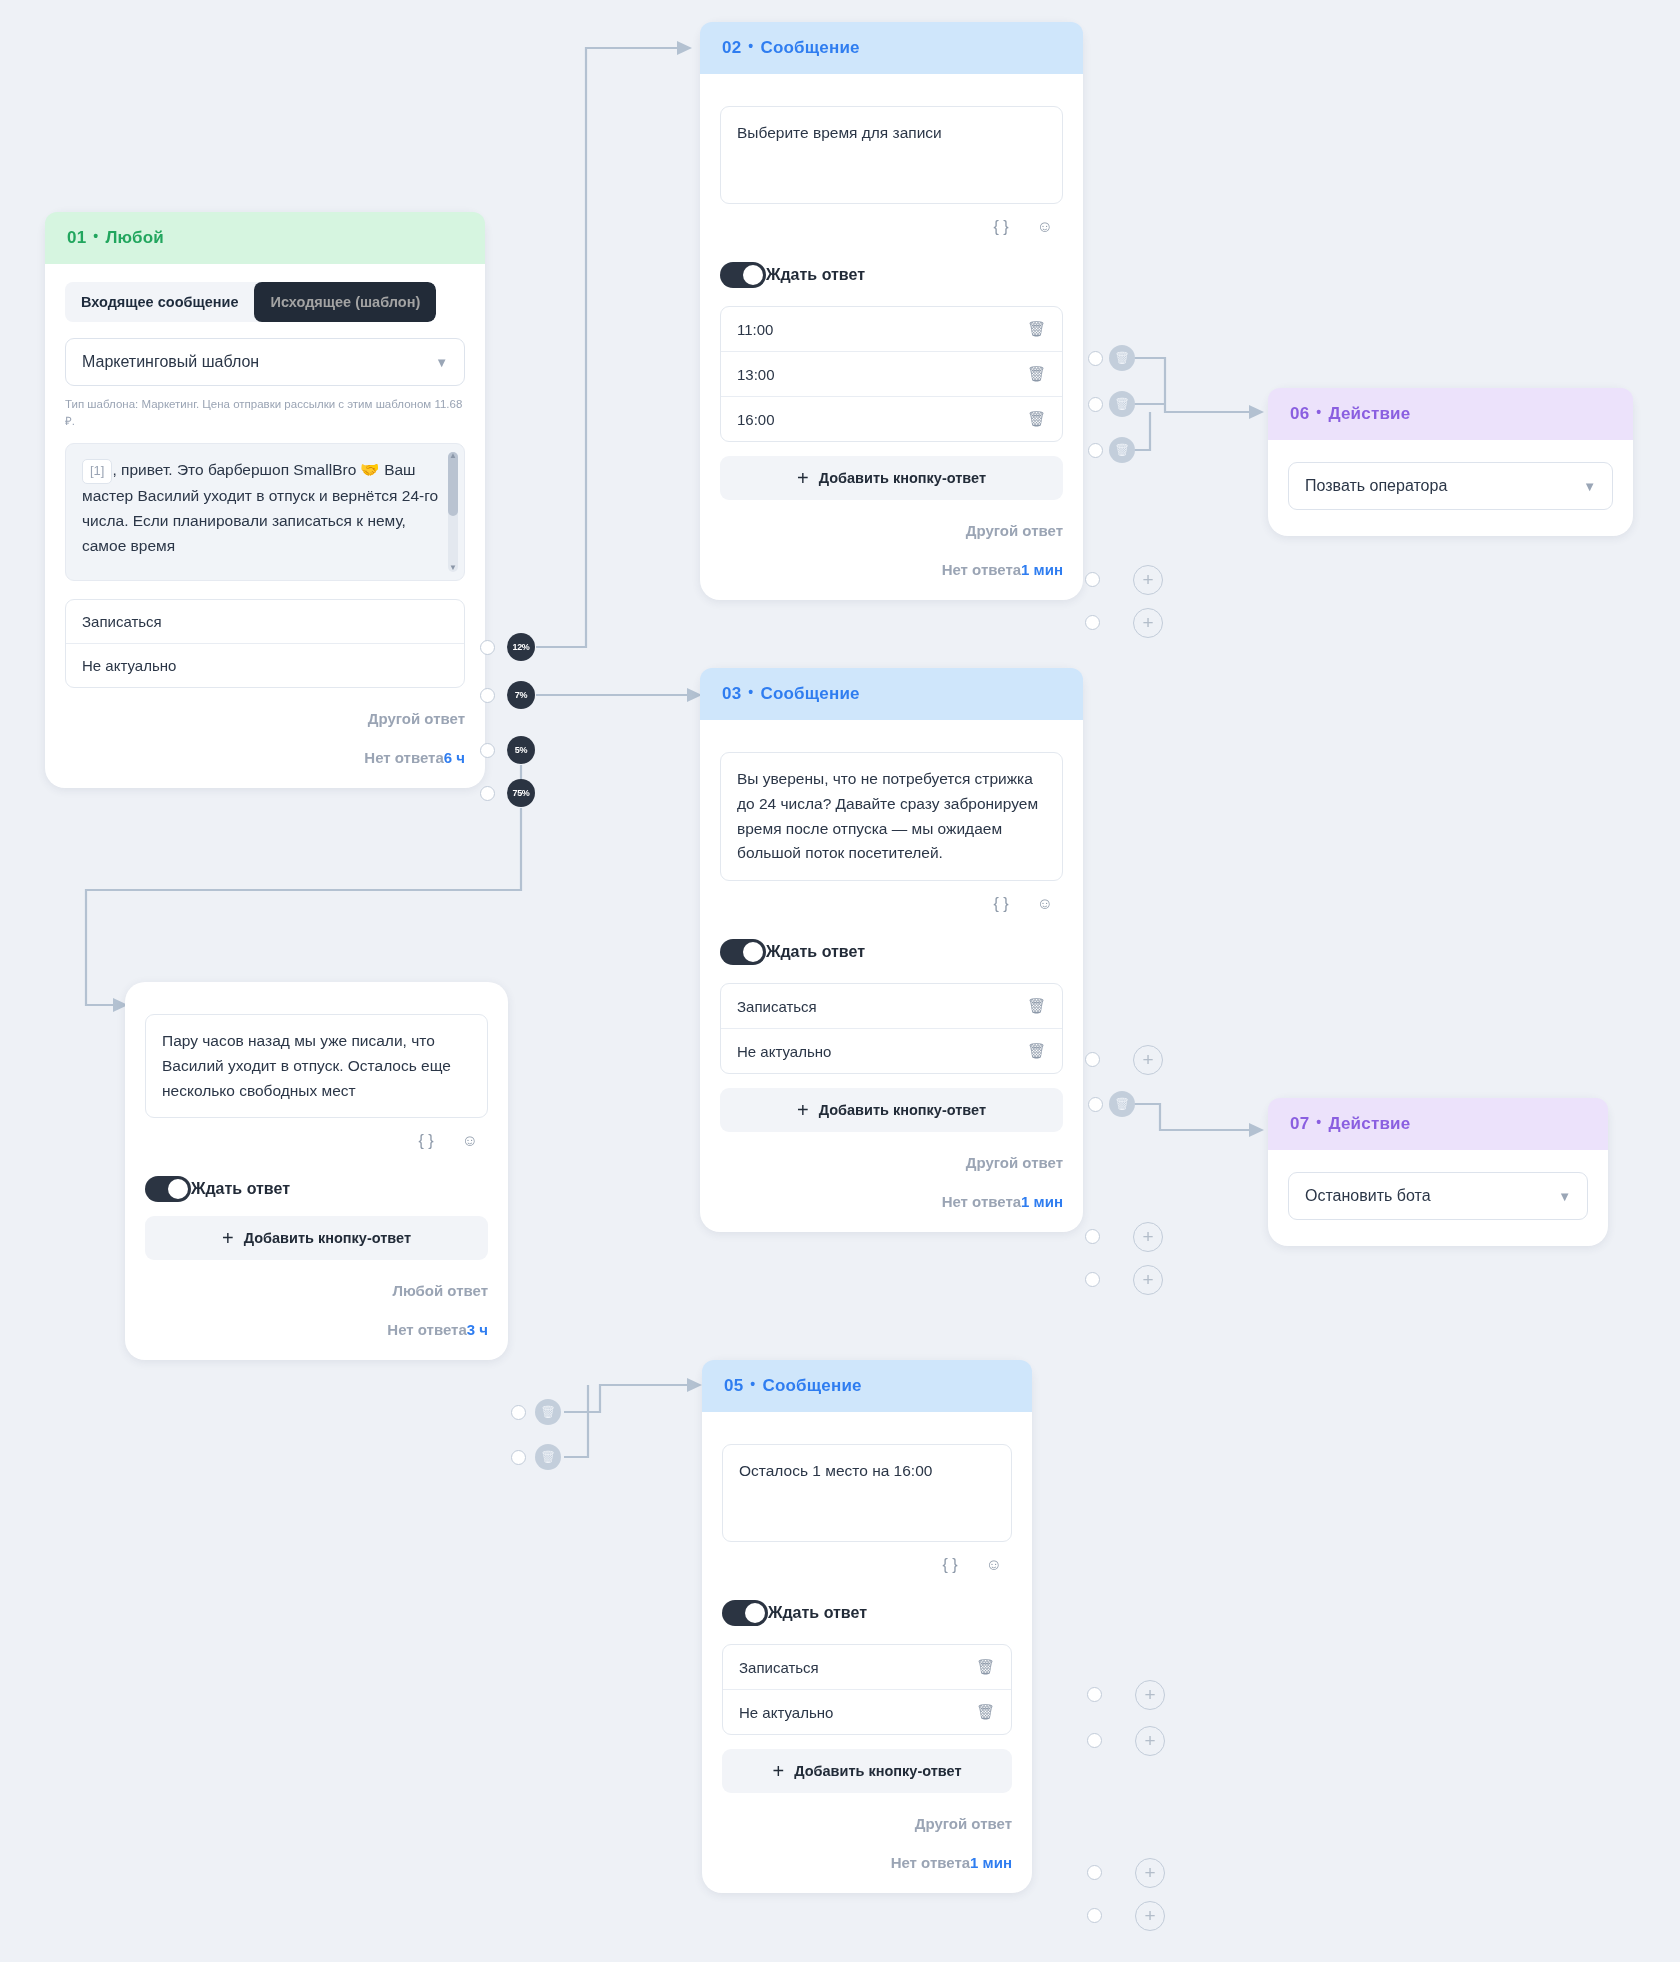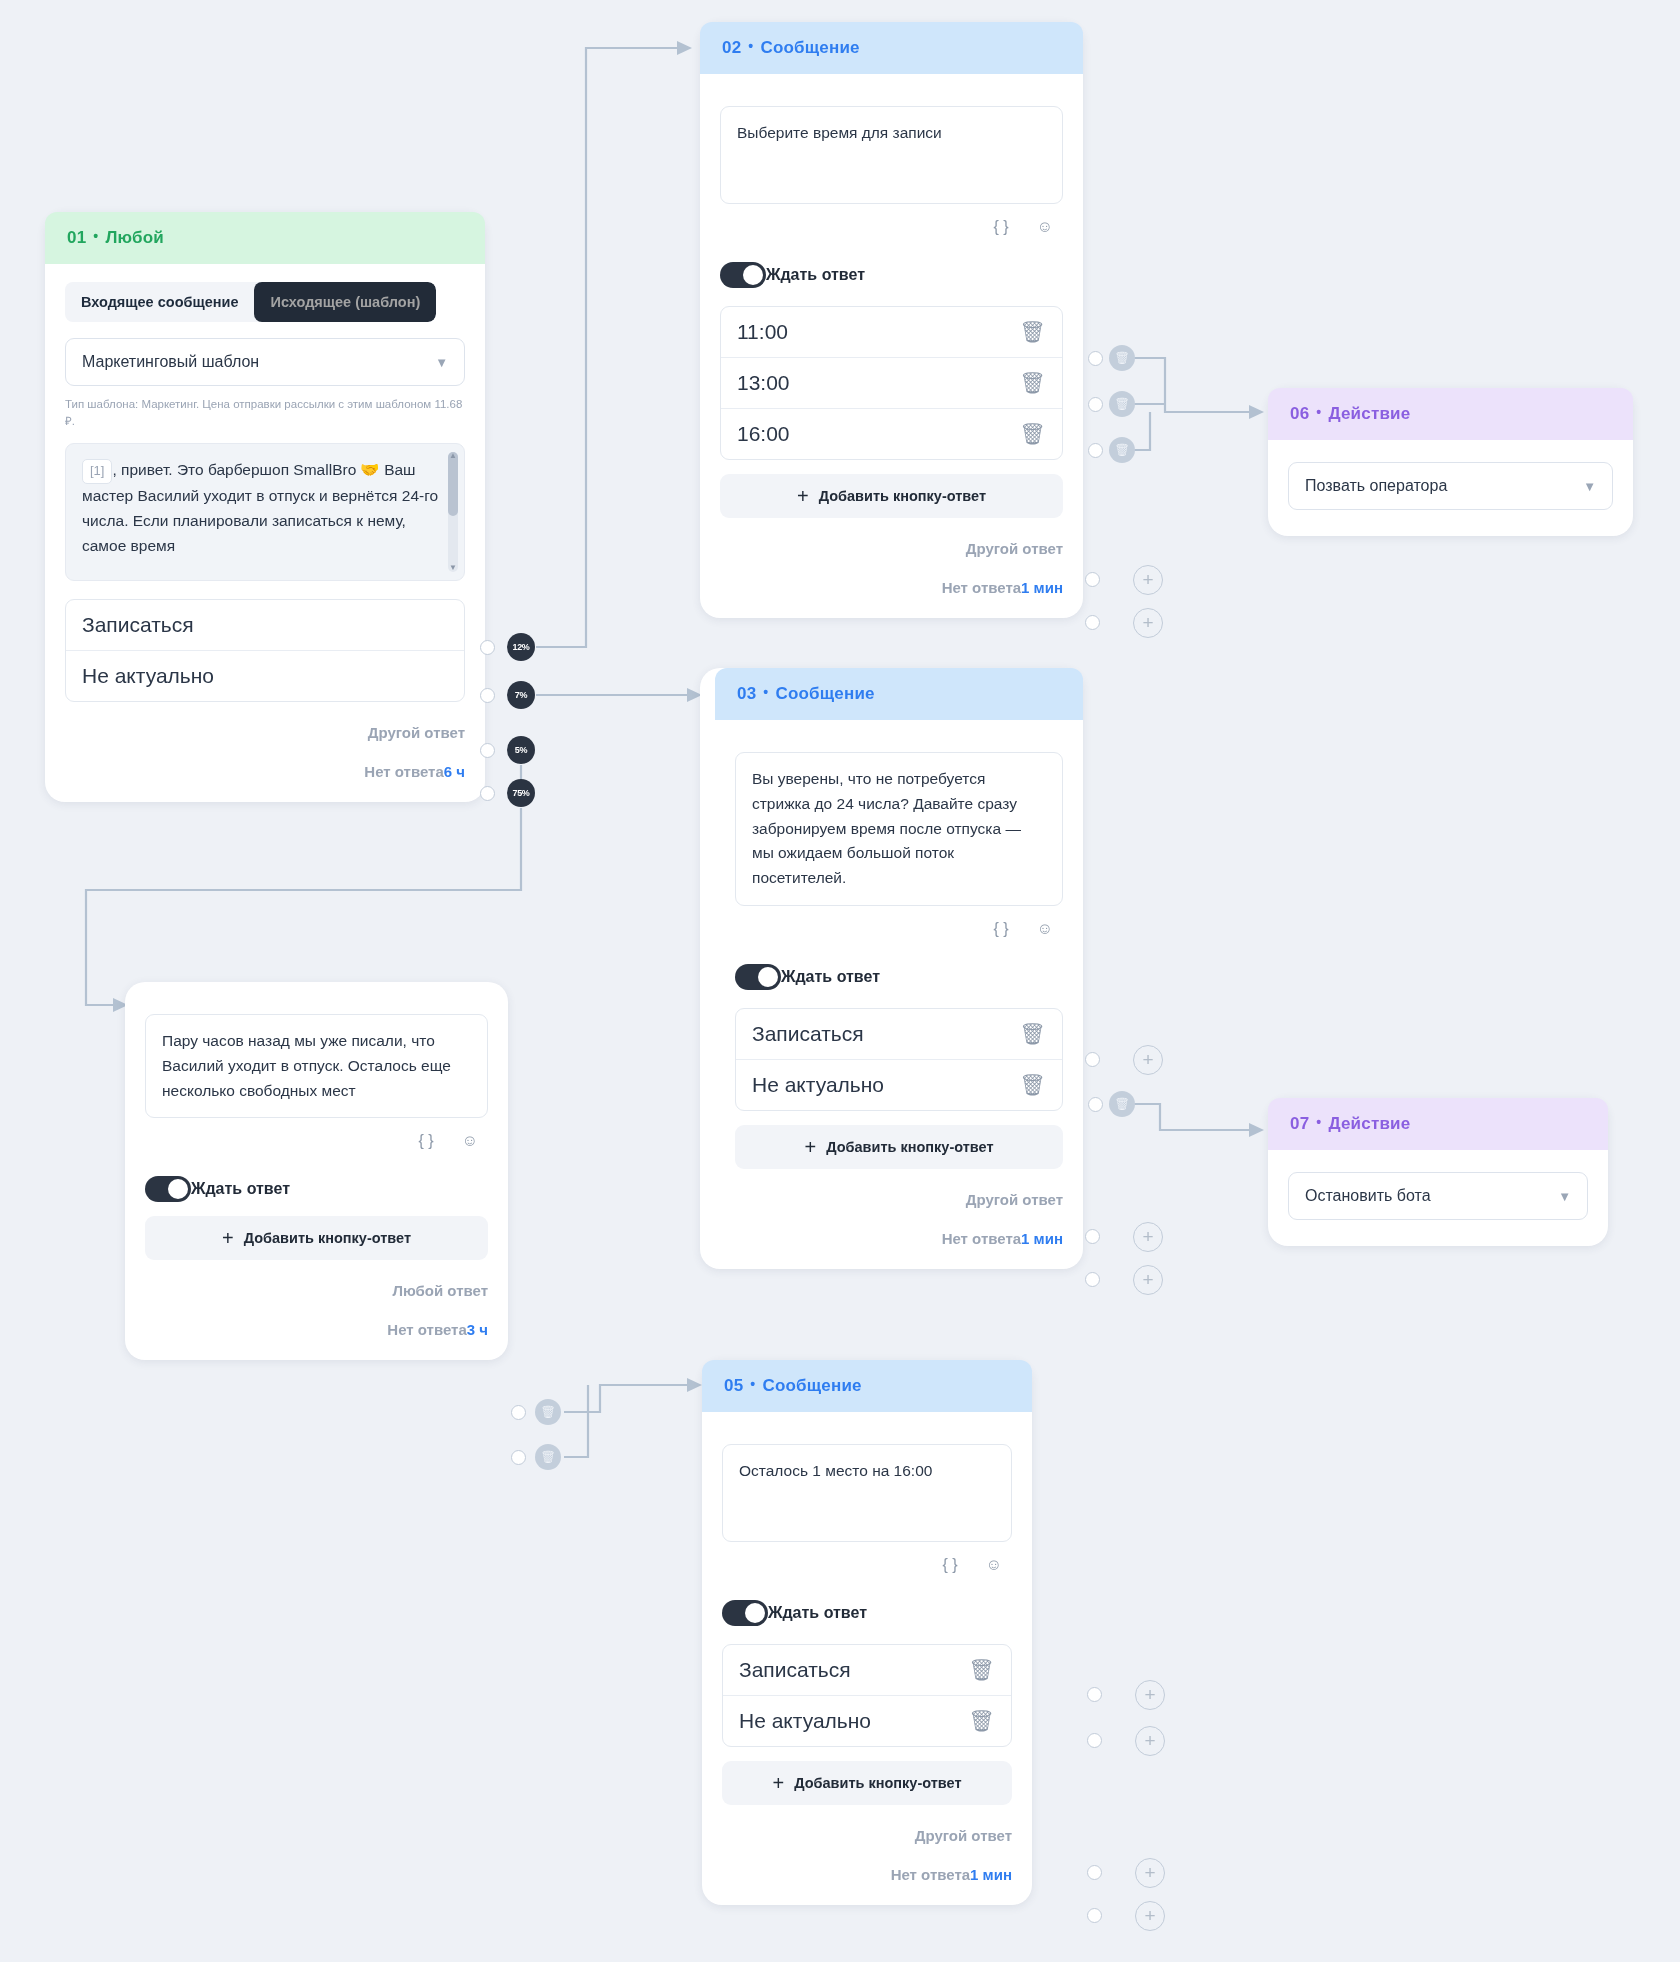--- a/index.html
+++ b/index.html
@@ -47,21 +47,21 @@
               color:#8d99a9; font-size:16px; }
 
   .toggle-row { display:flex; align-items:center; margin-top:26px; }
   .toggle { width:46px; height:26px; border-radius:13px; background:#2b3442; position:relative; }
   .toggle::after { content:""; position:absolute; right:3px; top:3px; width:20px; height:20px;
                    border-radius:50%; background:#fff; }
   .toggle-lbl { font-size:16px; font-weight:700; color:#222b38; }
 
   .btnlist { margin-top:18px; border:1px solid #e3e8ef; border-radius:9px; overflow:hidden; }
   .btnrow { display:flex; align-items:center; justify-content:space-between;
-            padding:13px 16px; font-size:21px; color:#2b3647; border-bottom:1px solid #e9edf3; }
+            padding:13px 16px; font-size:15px; color:#2b3647; border-bottom:1px solid #e9edf3; }
   .btnrow:last-child { border-bottom:none; }
   .trash { color:#8d99a9; }
 
   .addbtn { margin-top:14px; background:#f2f4f8; border-radius:9px; padding:14px;
             display:flex; align-items:center; justify-content:center; gap:10px;
             font-size:14.5px; font-weight:700; color:#222b38; }
   .plus-g { font-size:20px; font-weight:400; line-height:.8; }
 
   .outrow { display:flex; align-items:center; justify-content:flex-end;
             gap:0; margin-top:22px; font-size:15px; color:#9aa4b4; font-weight:700; }
@@ -207,21 +207,21 @@
 <div class="delnode" style="left:1109px; top:345px;">🗑</div>
 <div class="port" style="left:1088px; top:397px;"></div>
 <div class="delnode" style="left:1109px; top:391px;">🗑</div>
 <div class="port" style="left:1088px; top:443px;"></div>
 <div class="delnode" style="left:1109px; top:437px;">🗑</div>
 <div class="port" style="left:1085px; top:572px;"></div>
 <div class="addnode" style="left:1133px; top:565px;">+</div>
 <div class="port" style="left:1085px; top:615px;"></div>
 <div class="addnode" style="left:1133px; top:608px;">+</div>
 
-<div class="node" style="left:700px; top:668px; width:383px;padding-left:15px;">
+<div class="node" style="left:700px; top:668px; width:383px;">
   <div class="node-head head-msg">
     <span>03</span><span class="head-dot">•</span><span>Сообщение</span>
   </div>
   <div class="node-body">
     <div class="msgbox">
       <span>Вы уверены, что не потребуется стрижка до 24 числа?  Давайте сразу забронируем время после отпуска — мы ожидаем большой поток посетителей.</span>
     </div>
     <div class="msgtools">
       <span>{ }</span>
       <span>☺</span>

